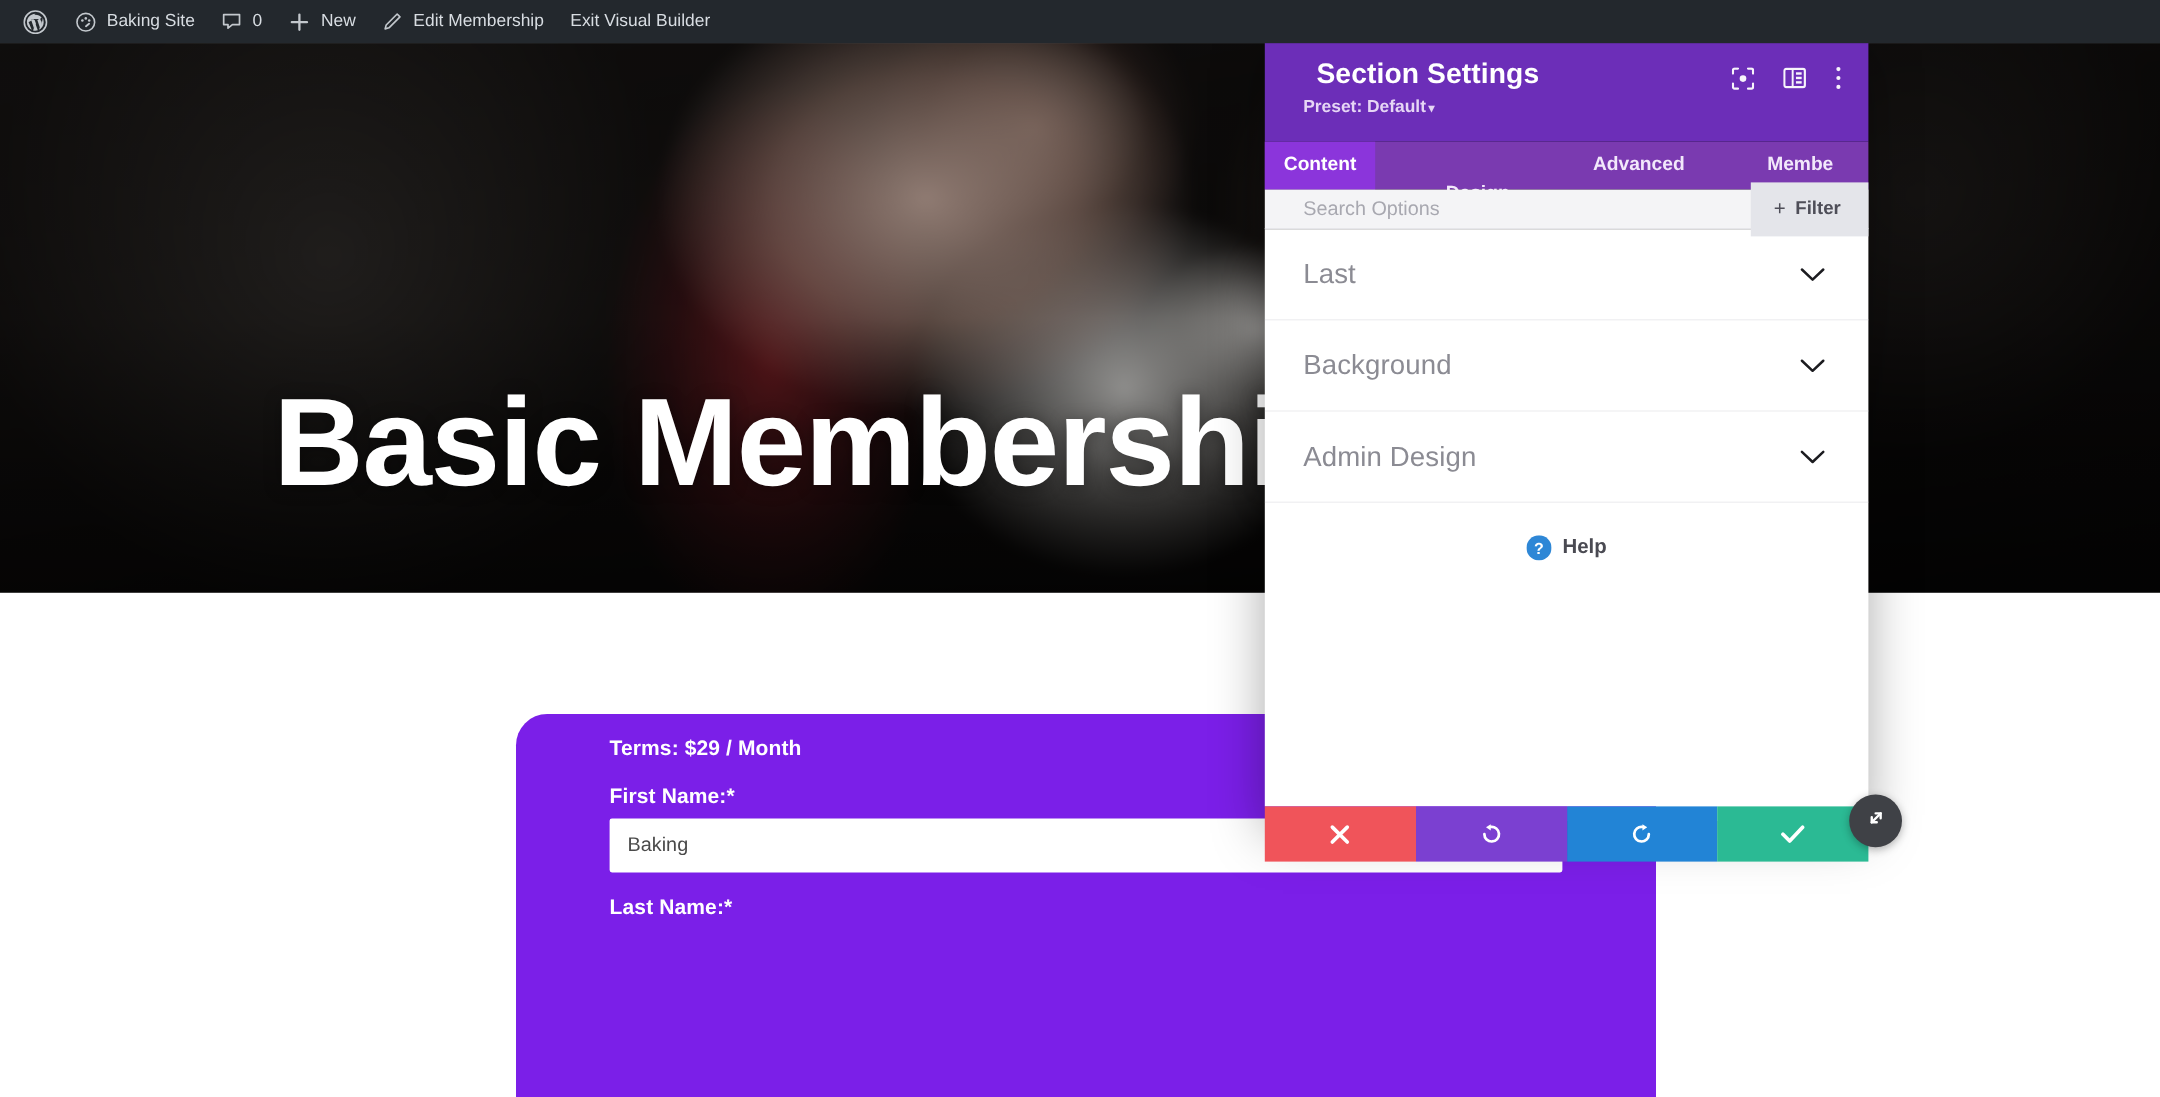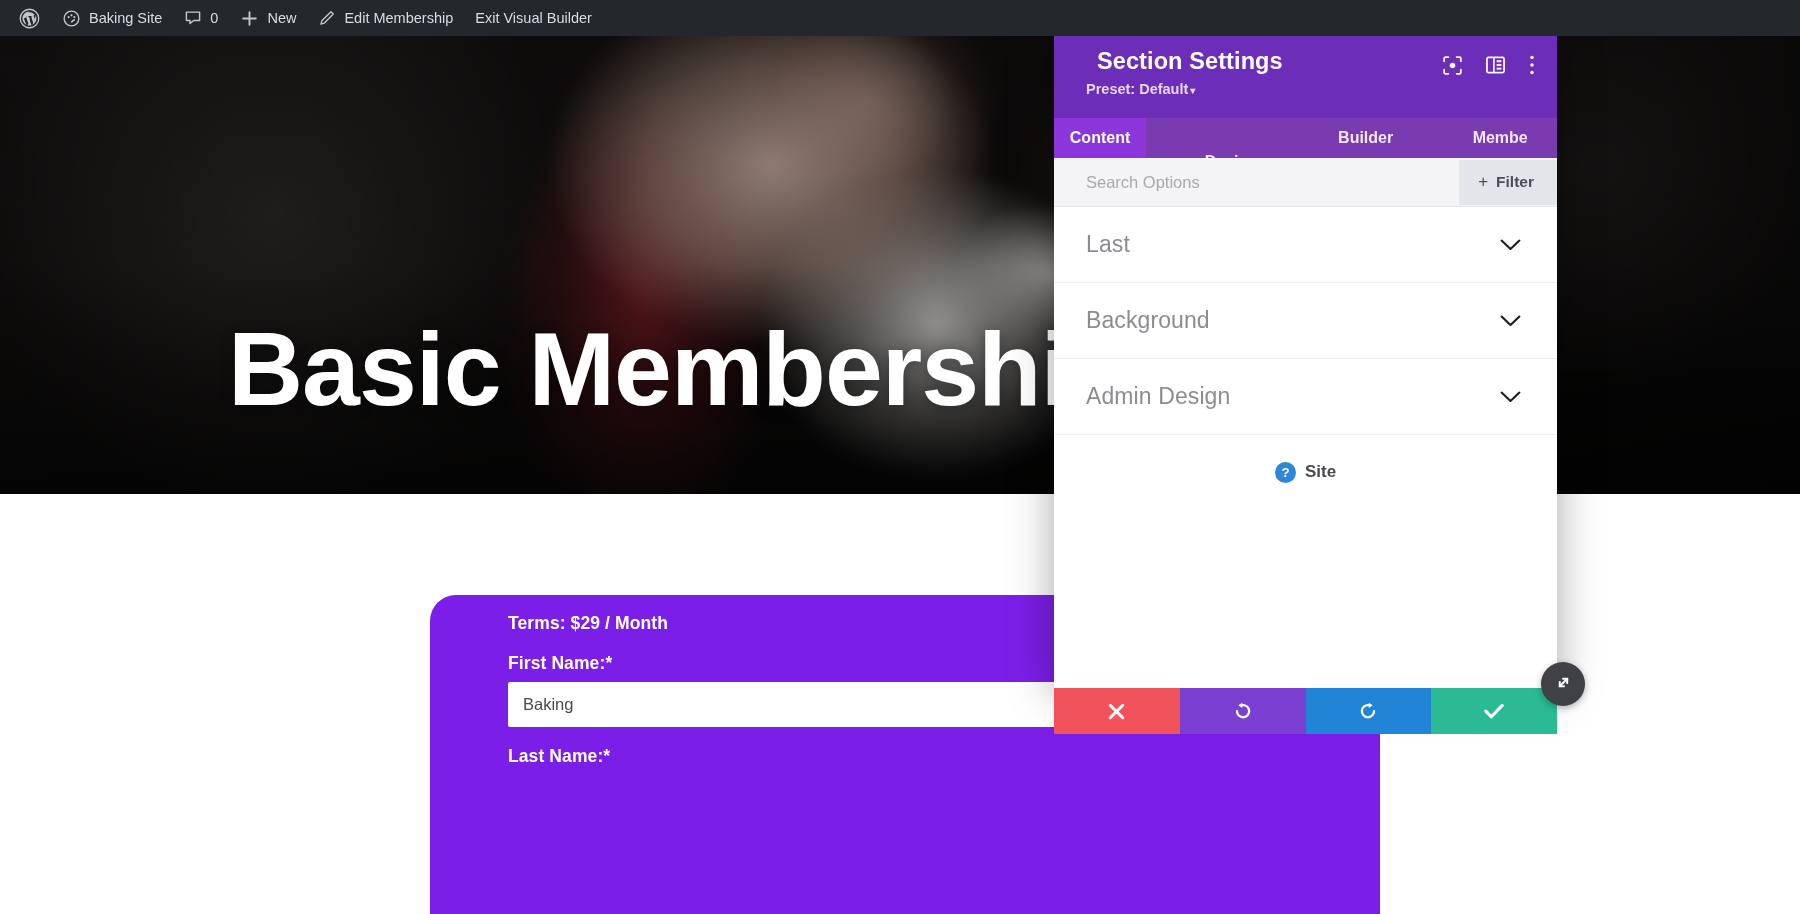--- a/index.html
+++ b/index.html
@@ -156,21 +156,21 @@
     white-space: nowrap;
     padding: 0 4px;
   }
   .panel-tab.tab-content { width: 122px; background: #8b35db; color: #ffffff; }
   .panel-tab.tab-design { width: 120px; margin-top: 24px; }
   .panel-tab.tab-advanced { width: 130px; }
   .panel-tab.tab-members { width: 131px; justify-content: flex-start; padding-left: 18px; overflow: hidden; }
 
   #panel-search-row {
     position: relative;
-    height: 49px;
+    height: 33px;
     background: #f4f4f6;
     border-bottom: 1px solid #e6e6ea;
     display: flex; align-items: center;
   }
   #search-options-input {
     flex: 1;
     height: 45px;
     border: none; outline: none; background: transparent;
     padding-left: 32px;
     font-family: "Liberation Sans", sans-serif;
@@ -371,21 +371,21 @@
           <circle cx="3" cy="10" r="1.75" fill="#ffffff"></circle>
           <circle cx="3" cy="17.4" r="1.75" fill="#ffffff"></circle>
         </svg>
       </span>
     </div>
   </div>
 
   <div id="panel-tabs">
     <div class="panel-tab tab-content">Content</div>
     <div class="panel-tab tab-design">Design</div>
-    <div class="panel-tab tab-advanced">Builder</div>
+    <div class="panel-tab tab-advanced">Advanced</div>
     <div class="panel-tab tab-members">Membe</div>
   </div>
 
   <div id="panel-search-row">
     <input id="search-options-input" type="text" placeholder="Search Options" style="">
     <div id="filter-button">
       <span class="plus">+</span>
       <span>Filter</span>
     </div>
   </div>
@@ -419,21 +419,21 @@
       </span>
     </div>
 
     <div id="panel-help">
       <span class="help-ico">
         <svg width="21" height="21" viewBox="0 0 22 22">
           <circle cx="11" cy="11" r="11" fill="#2e87d6"></circle>
           <text x="11" y="16.1" text-anchor="middle" font-family="Liberation Sans, sans-serif" font-size="14" font-weight="bold" fill="#ffffff">?</text>
         </svg>
       </span>
-      <span class="help-text">Site</span>
+      <span class="help-text">Help</span>
     </div>
 
   </div>
 
   <div id="panel-actions">
     <div class="action-btn" id="btn-cancel">
       <span>
         <svg width="17" height="17" viewBox="0 0 18 18">
           <path d="M2.4 2.4l13.2 13.2M15.6 2.4L2.4 15.6" stroke="#ffffff" stroke-width="3.2" stroke-linecap="round"></path>
         </svg>

